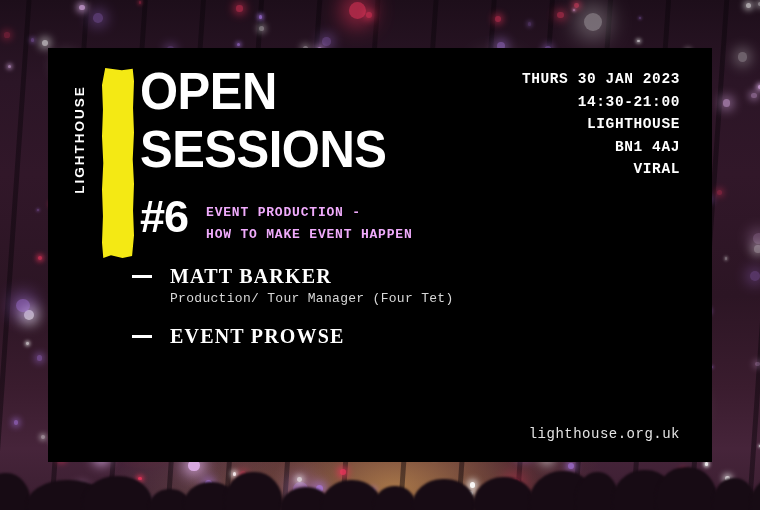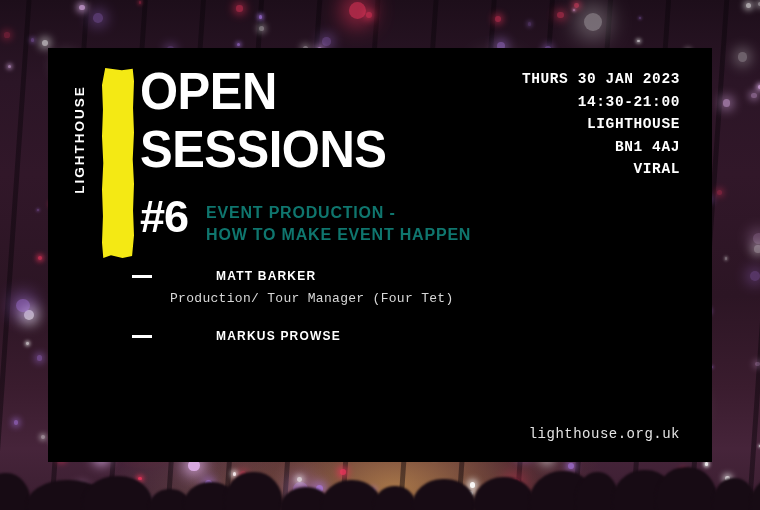--- a/index.html
+++ b/index.html
@@ -130,24 +130,24 @@
   .issue-num {
     color:#fff;
     font-family:"Liberation Sans", sans-serif;
     font-weight:bold;
     font-size:45px;
     line-height:46px;
     letter-spacing:-1px;
     margin-right:18px;
   }
   .subject {
-    color:#0f766e;
-    font-family:Liberation Sans, sans-serif;
-    font-weight:bold;
-    font-size:16px;
+    color:#f0abfc;
+    font-family:Liberation Mono, monospace;
+    font-weight:bold;
+    font-size:13px;
     line-height:22px;
     letter-spacing:.8px;
     padding-top:8px;
   }
   .subject .ln { display:block; }
 
   
   .meta {
     position:absolute; right:32px; top:20px;
     text-align:right;
@@ -170,24 +170,23 @@
   }
   .sp-name {
     color:#fff;
     font-family:"Liberation Sans", sans-serif;
     font-weight:bold;
     font-size:21px;
     line-height:24px;
     letter-spacing:1.4px;
   }
   .sp-name.mono {
-    font-family:Liberation Sans, sans-serif;
-    font-size:12px;
+    font-family:Liberation Serif, serif;
+    font-size:20px;
     letter-spacing:1.2px;
-    margin-left:46px;
   }
   .sp-role {
     color:#d8d8d8;
     font-family:"Liberation Mono", monospace;
     font-size:13px;
     line-height:19px;
     letter-spacing:.3px;
     margin-top:1px;
   }
 
@@ -560,20 +559,20 @@
       </div>
 
     <div class="speakers" id="speakers-block">
         <div class="speaker">
           <span class="dash"></span>
           <div class="sp-name mono">MATT BARKER</div>
           <div class="sp-role">Production/ Tour Manager (Four Tet)</div>
         </div>
         <div class="speaker">
           <span class="dash"></span>
-          <div class="sp-name mono">MARKUS PROWSE</div>
+          <div class="sp-name mono">EVENT PROWSE</div>
         </div>
       </div>
 
     <div class="website">lighthouse.org.uk</div>
 
   </div>
 </div>
 
 </body></html>

